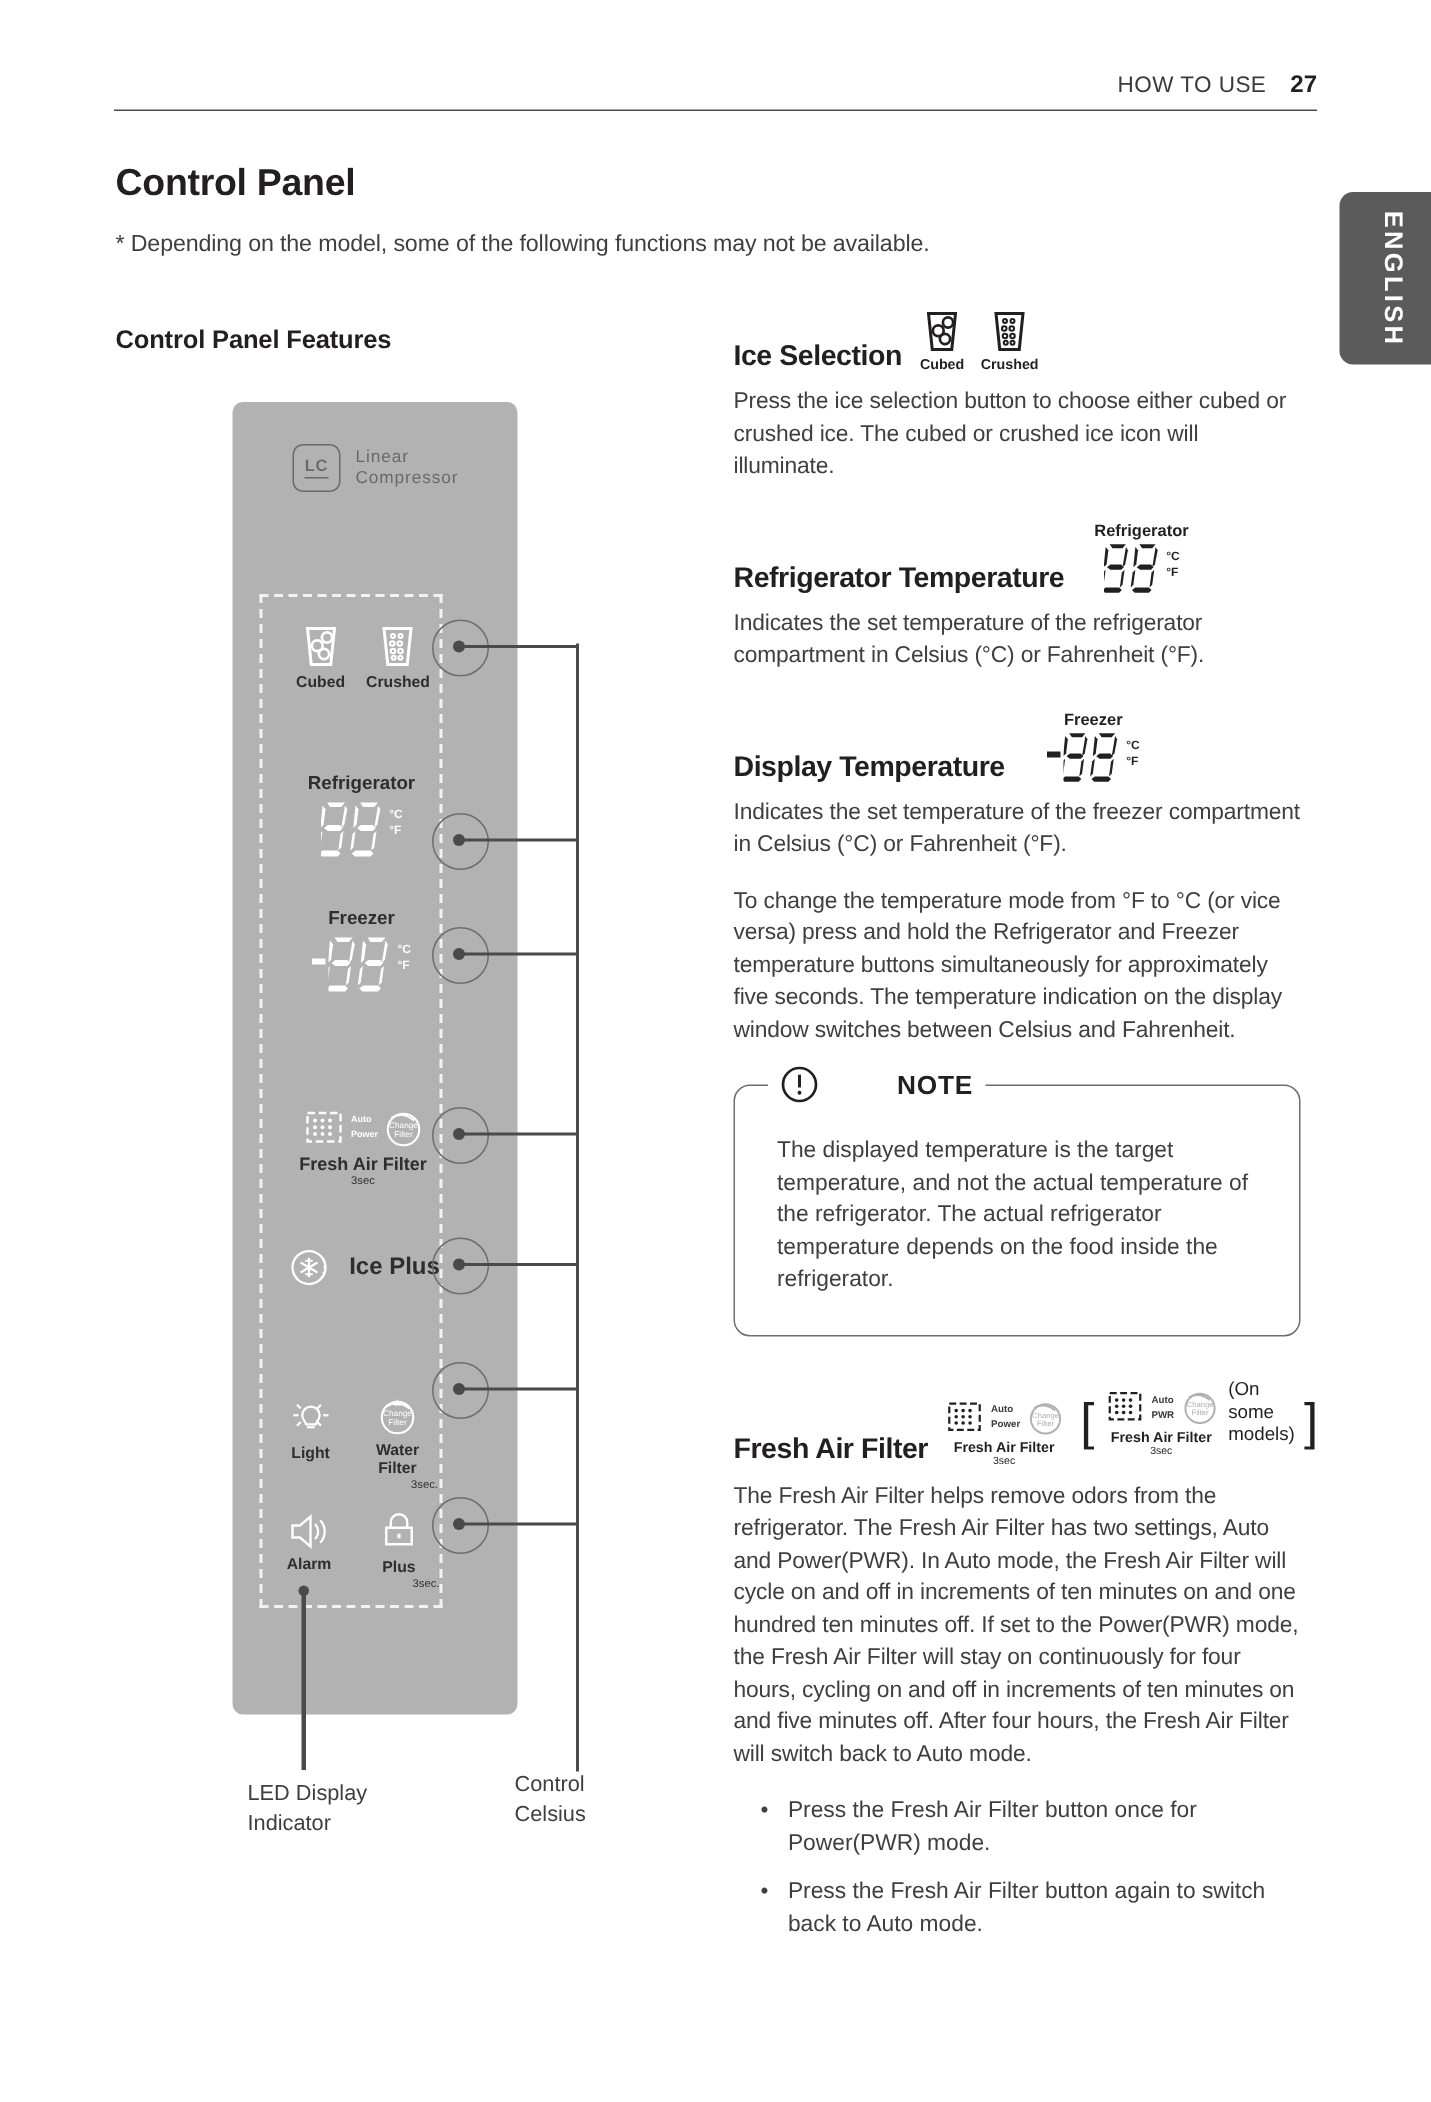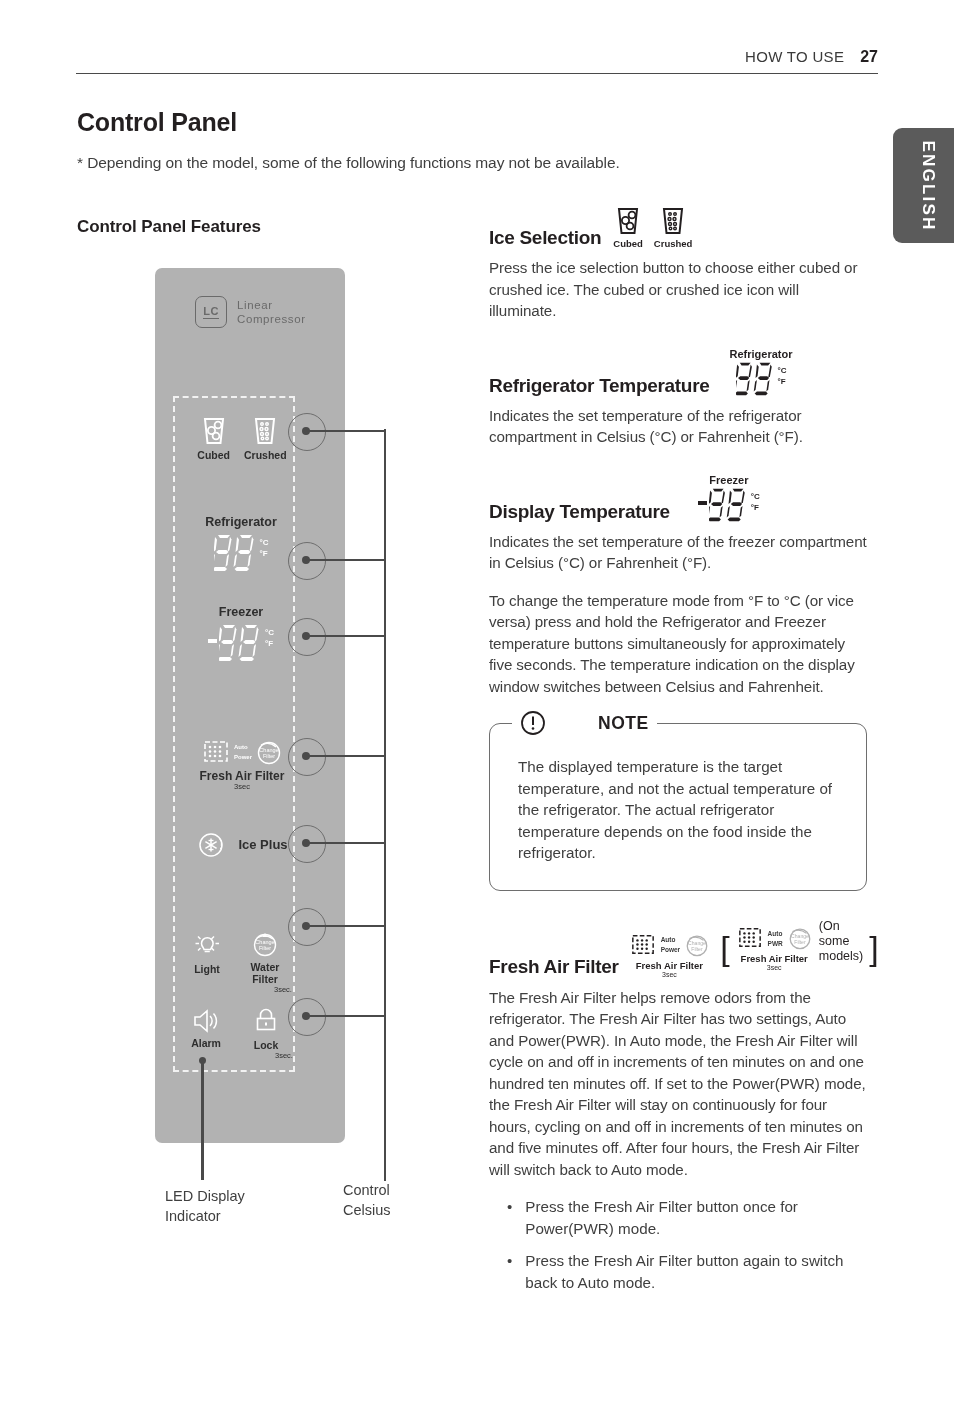--- a/index.html
+++ b/index.html
@@ -285,21 +285,21 @@
           <g stroke="#fff" stroke-width="1.5">
             <line x1="15" y1="8.5" x2="15" y2="21.5"></line>
             <line x1="9.4" y1="11.7" x2="20.6" y2="18.3"></line>
             <line x1="9.4" y1="18.3" x2="20.6" y2="11.7"></line>
           </g>
           <g stroke="#fff" stroke-width="1.3">
             <line x1="12.5" y1="10.5" x2="17.5" y2="10.5"></line>
             <line x1="12.5" y1="19.5" x2="17.5" y2="19.5"></line>
           </g>
         </svg>
-        <div class="picon-lbl" style="font-size:13px;margin:0;">Ice Plus</div>
+        <div class="picon-lbl" style="font-size:16px;margin:0;">Ice Plus</div>
       </div>
     </div>
 
     <div class="prow" style="top:662px;">
       <div style="display:flex;gap:16px;align-items:flex-start;margin-left:-16px;">
         <div class="picon-wrap">
           <svg width="30" height="30" viewBox="0 0 30 30">
             <path d="M9.5 13.5 a5.8 5.8 0 1 1 11.6 0 c0 3 -2.2 4 -2.5 6 h-6.6 c-0.3 -2 -2.5 -3 -2.5 -6 z" fill="none" stroke="#fff" stroke-width="1.5"></path>
             <line x1="12.6" y1="21.5" x2="17.8" y2="21.5" stroke="#fff" stroke-width="1.5"></line>
             <g stroke="#fff" stroke-width="1.5">
@@ -337,21 +337,21 @@
             <path d="M22.5 5.5 a11 11 0 0 1 0 15" fill="none" stroke="#fff" stroke-width="1.5"></path>
           </svg>
           <div class="picon-lbl">Alarm</div>
         </div>
         <div class="picon-wrap">
           <svg width="26" height="28" viewBox="0 0 26 28">
             <path d="M7.5 10 v-3 a5.5 5.5 0 0 1 11 0 v3" fill="none" stroke="#fff" stroke-width="1.6"></path>
             <rect x="4.5" y="10.5" width="17" height="11" fill="none" stroke="#fff" stroke-width="1.6"></rect>
             <rect x="12" y="14.5" width="2" height="3" fill="#fff"></rect>
           </svg>
-          <div class="picon-lbl">Lock</div>
+          <div class="picon-lbl">Plus</div>
           <div class="picon-sub">3sec.</div>
         </div>
       </div>
     </div>
   </div>
 
   <div class="btn-circ" style="left:288px;top:413px;"></div>
   <div class="btn-dot" style="left:302px;top:427px;"></div>
   <div class="btn-circ" style="left:288px;top:542px;"></div>
   <div class="btn-dot" style="left:302px;top:556px;"></div>

